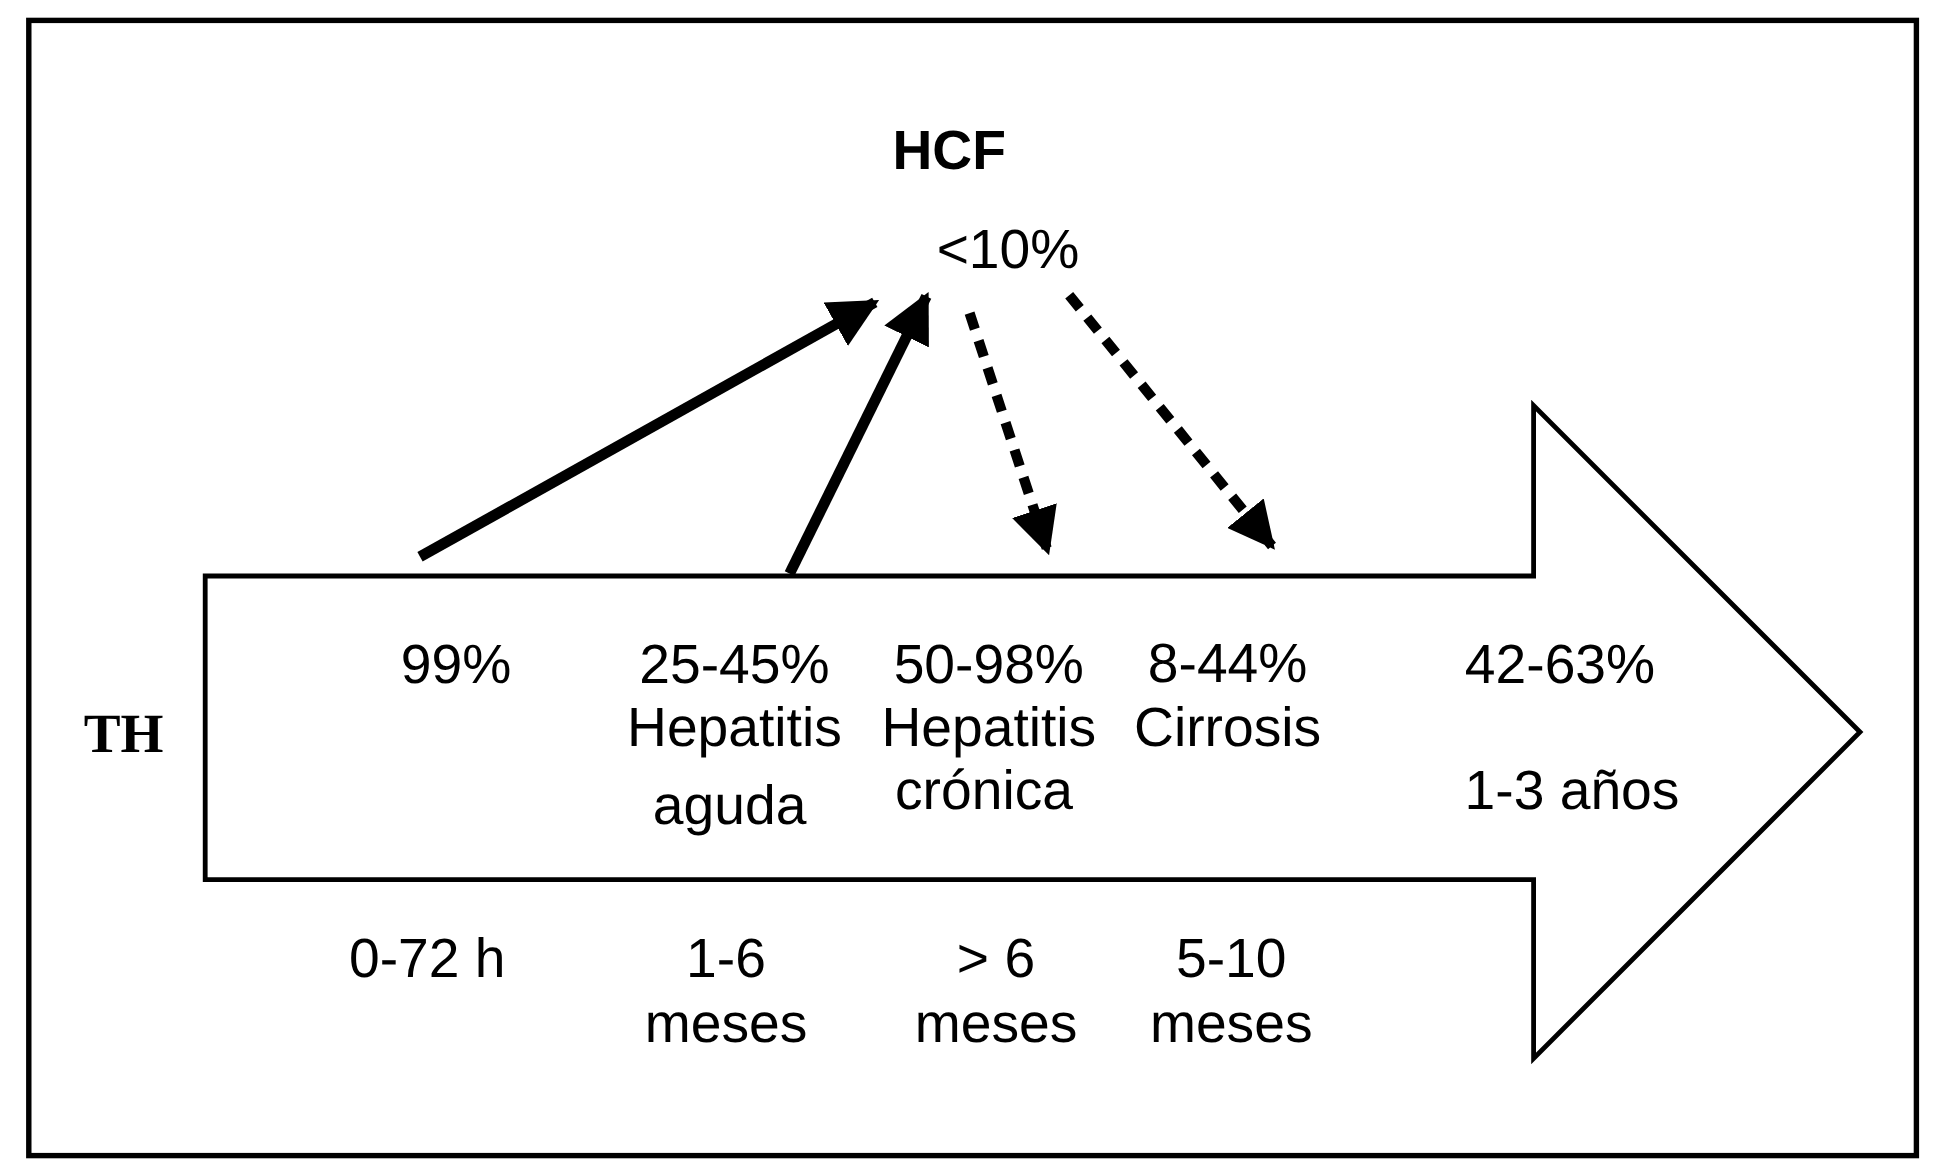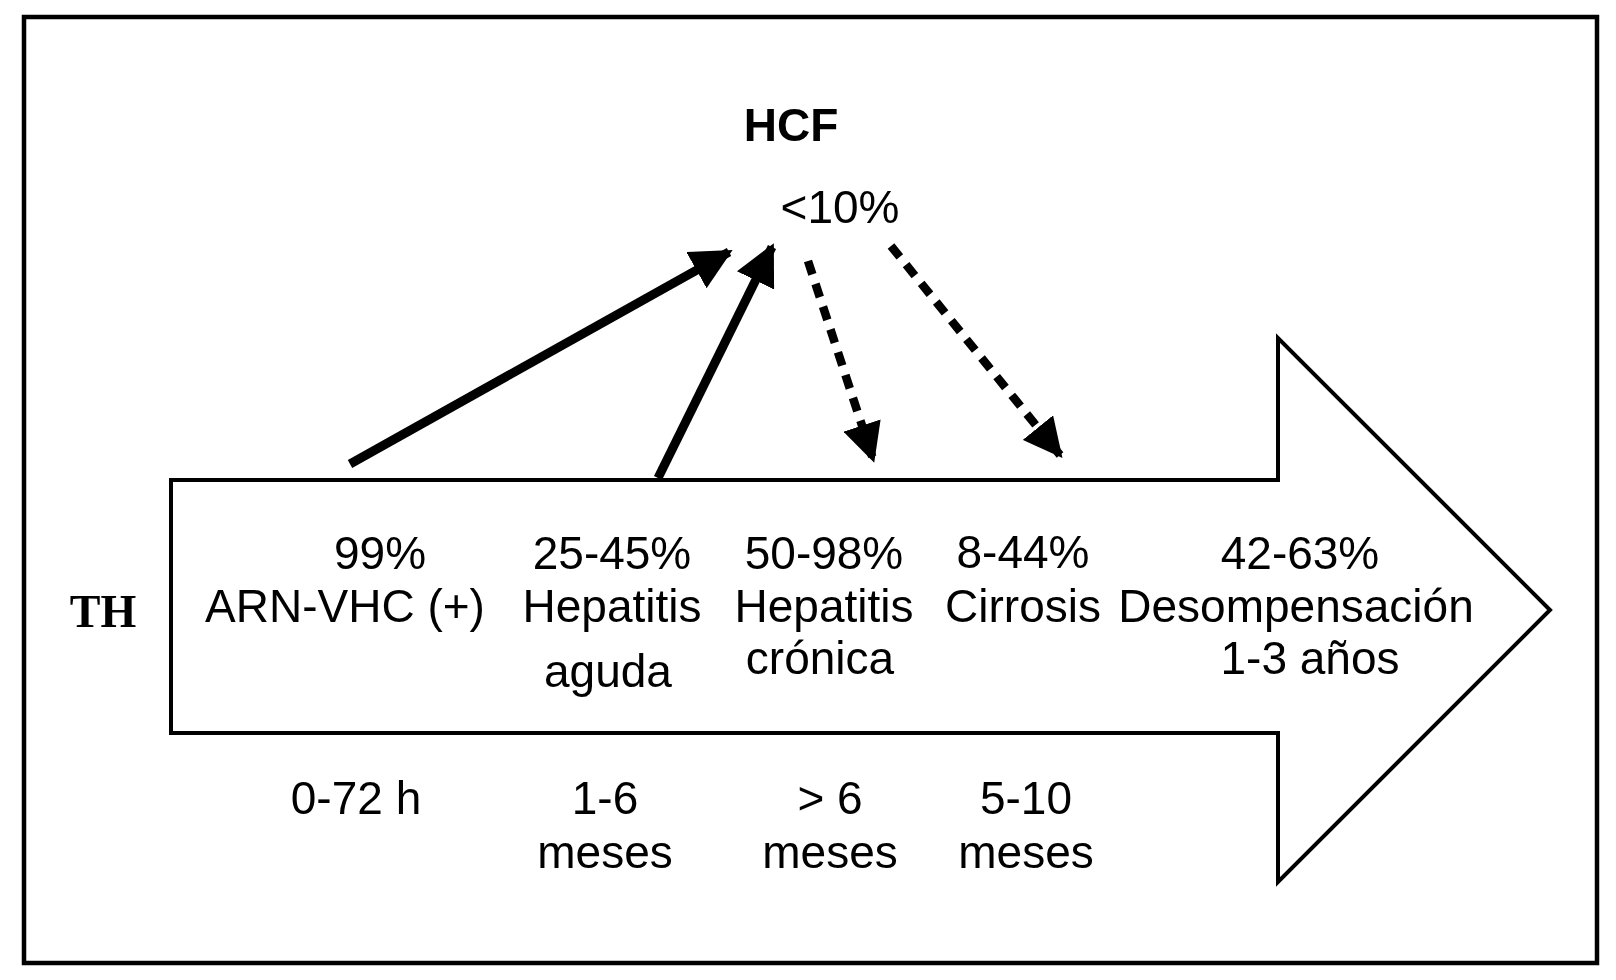--- a/index.html
+++ b/index.html
@@ -87,35 +87,33 @@
 
     <line x1="891" y1="246" x2="1060" y2="455" stroke="#000000" stroke-width="8.5" stroke-dasharray="14 10" marker-end="url(#ah)"></line>
   </svg>
 
   <div class="txt bold hcf-title">HCF</div>
   <div class="txt hcf-rate">&lt;10%</div>
 
   <div class="txt bold th-label">TH</div>
 
   <div class="txt s0-pct">99%</div>
-  <div class="txt s0-l2">ARN-VHC (+)</div>
 
   <div class="txt s1-pct">25-45%</div>
   <div class="txt s1-l2">Hepatitis</div>
   <div class="txt s1-l3">aguda</div>
 
   <div class="txt s2-pct">50-98%</div>
   <div class="txt s2-l2">Hepatitis</div>
   <div class="txt s2-l3">crónica</div>
 
   <div class="txt s3-pct">8-44%</div>
   <div class="txt s3-l2">Cirrosis</div>
 
   <div class="txt s4-pct">42-63%</div>
-  <div class="txt s4-l2">Desompensación</div>
   <div class="txt s4-l3">1-3 años</div>
 
   <div class="txt t0-l1">0-72 h</div>
   <div class="txt t1-l1">1-6</div>
   <div class="txt t1-l2">meses</div>
   <div class="txt t2-l1">&gt; 6</div>
   <div class="txt t2-l2">meses</div>
   <div class="txt t3-l1">5-10</div>
   <div class="txt t3-l2">meses</div>
 

